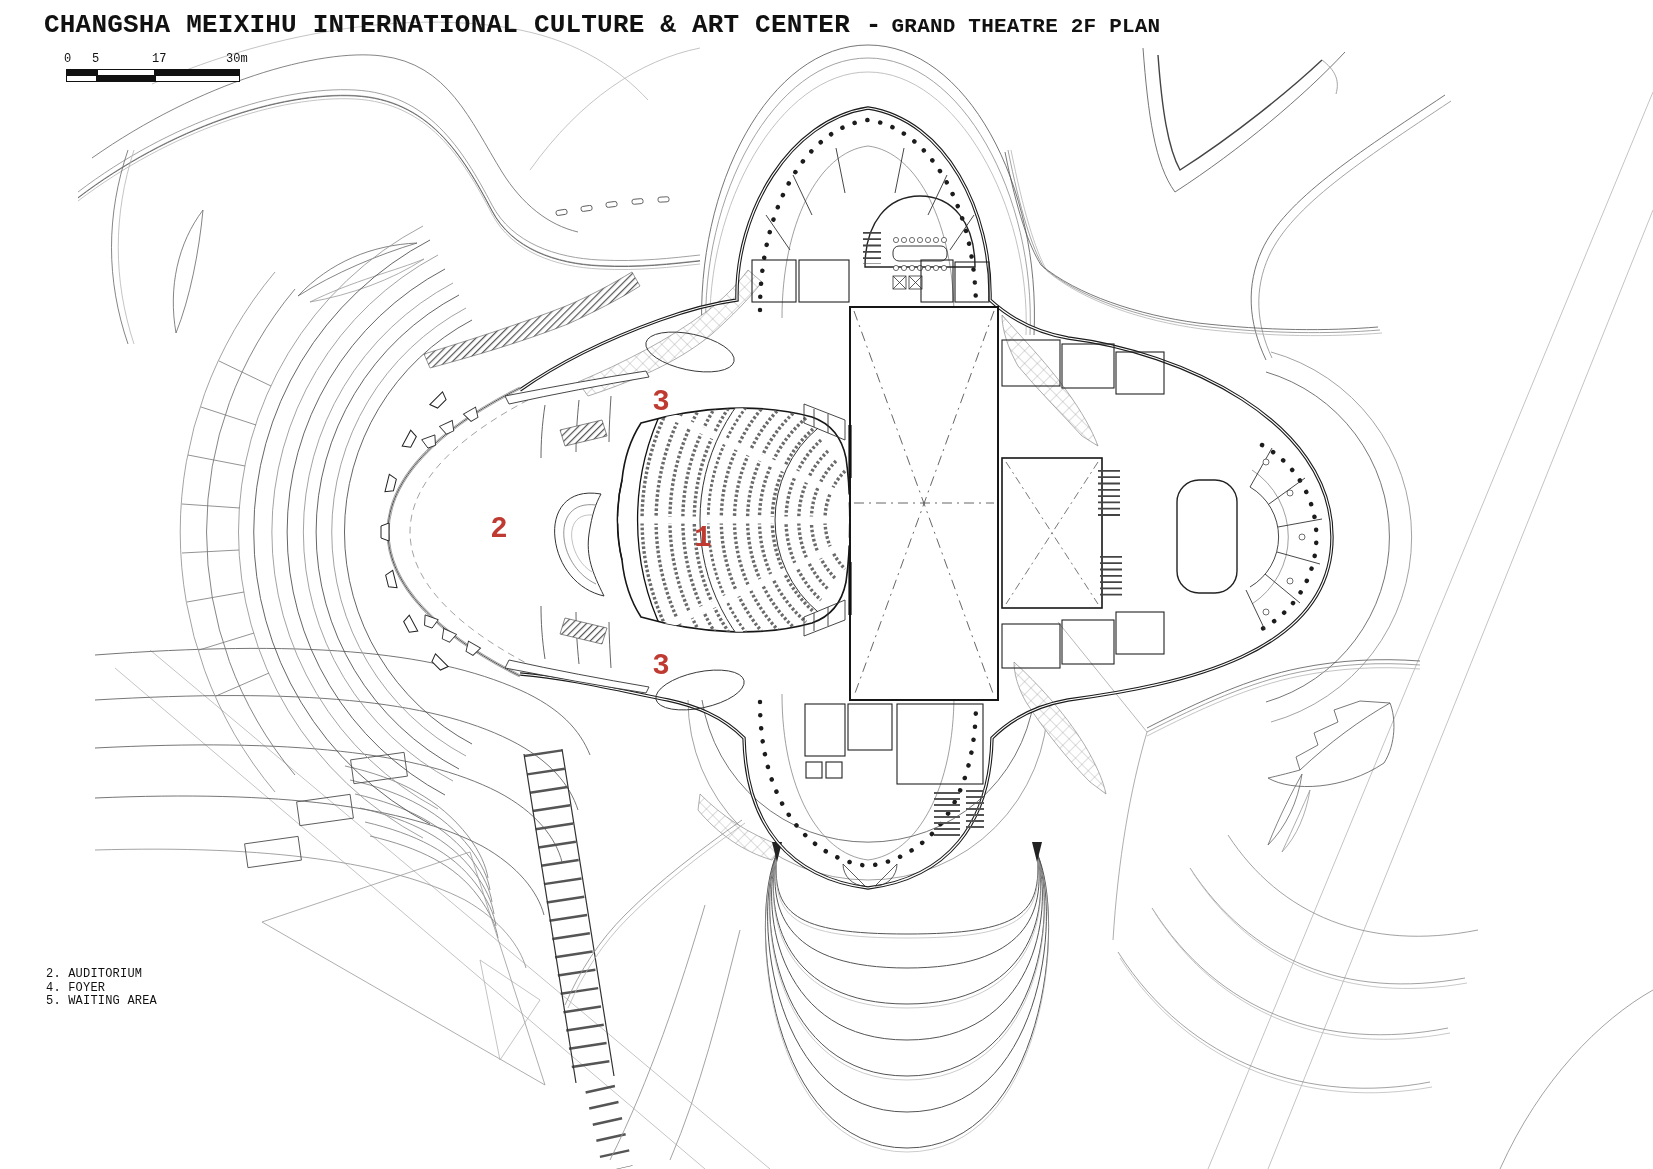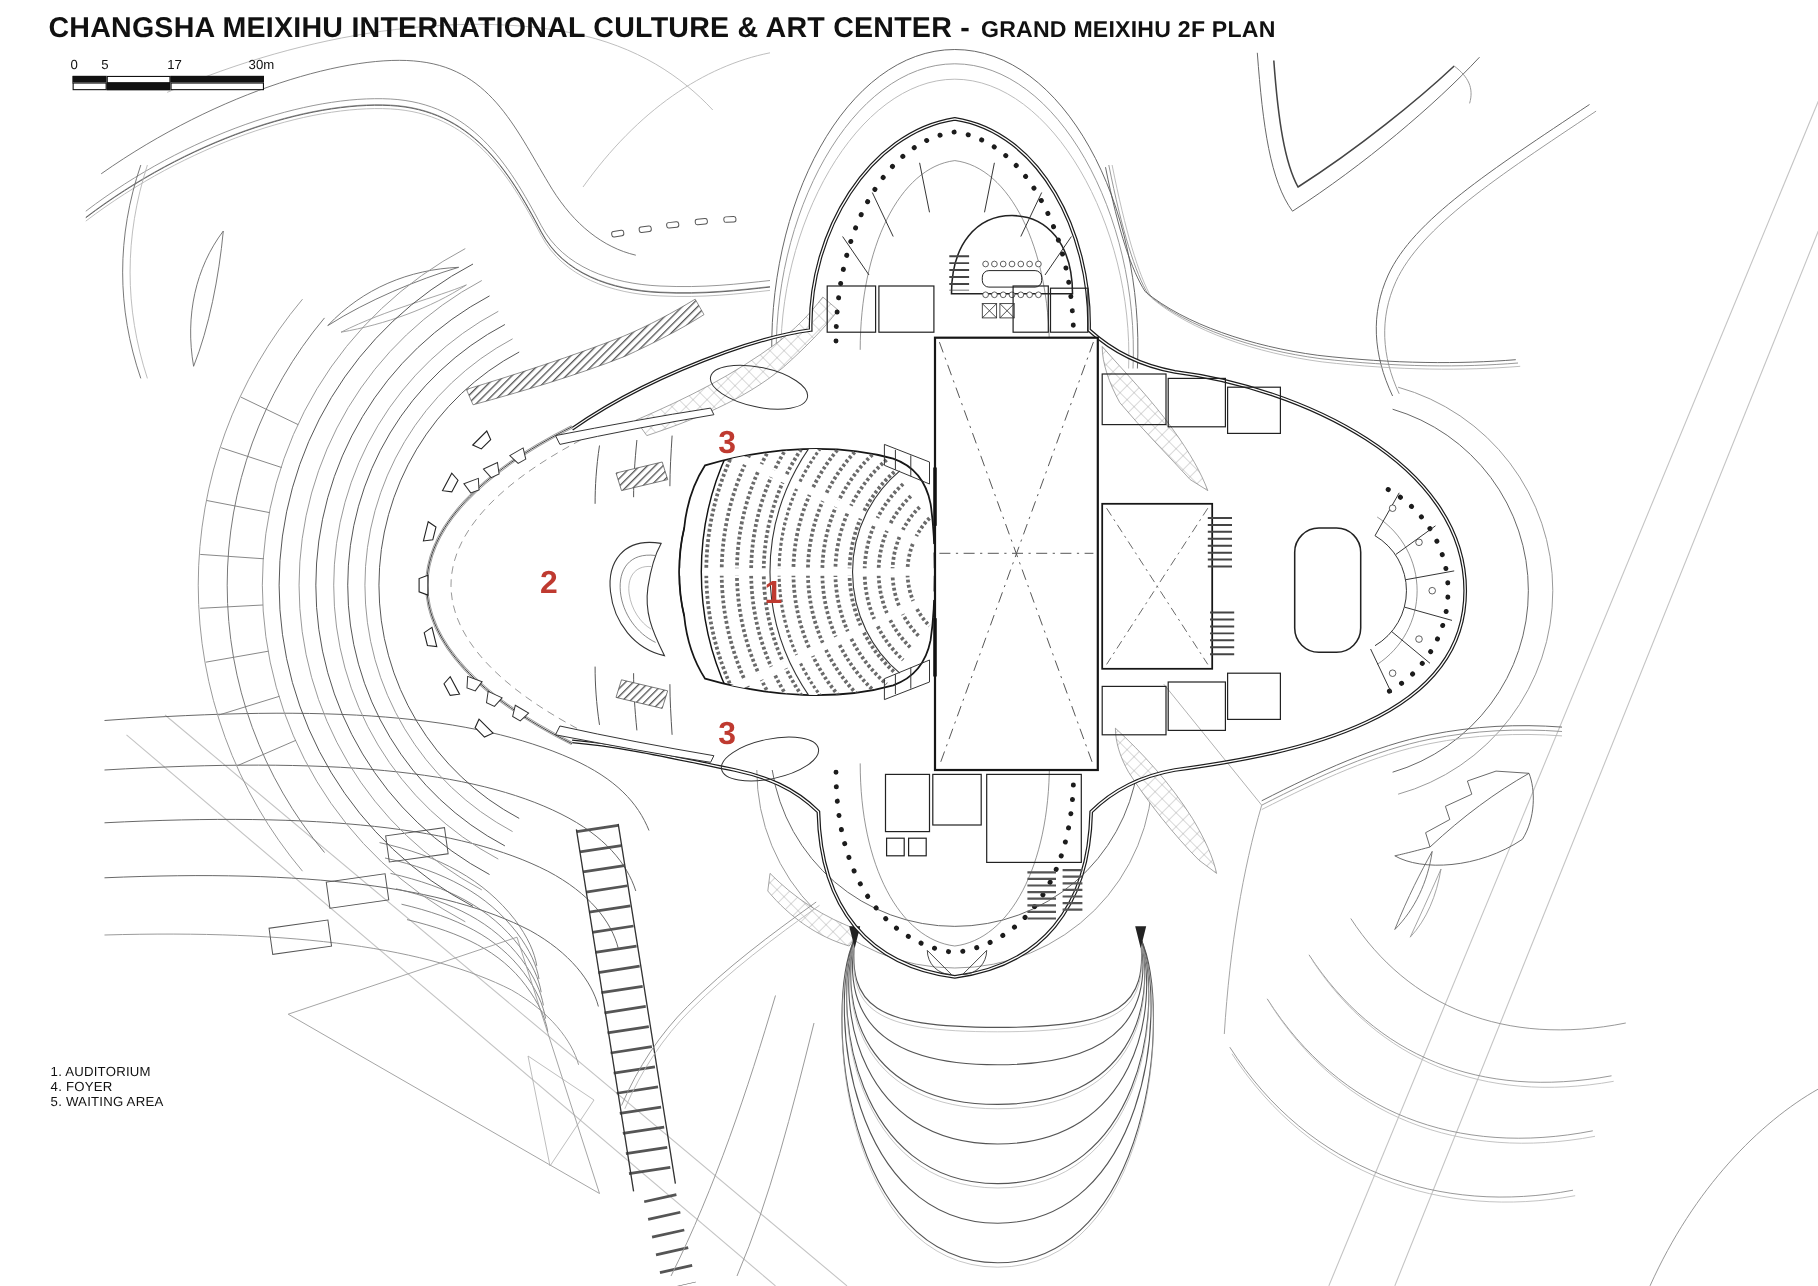--- a/index.html
+++ b/index.html
@@ -1,17 +1,17 @@
 <!DOCTYPE html>
 <html><head>
 <meta charset="utf-8">
 <style>
   html,body{margin:0;padding:0;background:#ffffff;}
   .page{position:relative;width:1653px;height:1169px;background:#fff;overflow:hidden;
-        font-family:Liberation Sans, sans-serif;color:#111;}
+        font-family:Liberation Mono, monospace;color:#111;}
   .titlebar{position:absolute;left:44px;top:10px;display:flex;align-items:baseline;gap:10px;white-space:nowrap;}
   .title-main{font-size:26px;font-weight:700;letter-spacing:.2px;}
   .title-sub{font-size:21px;font-weight:700;letter-spacing:.2px;}
   .scalebar{position:absolute;left:64px;top:52px;width:200px;height:36px;}
   .scalebar .lab{position:absolute;top:0;font-size:12px;font-weight:400;}
   .sb-rows{position:absolute;left:2px;top:17px;width:174px;height:14px;}
   .sb-row{position:absolute;left:0;width:174px;height:7px;display:flex;}
   .sb-seg{height:7px;box-sizing:border-box;border:1px solid #111;}
   .sb-black{background:#111;}
   .sb-white{background:#fff;}
@@ -425,21 +425,21 @@
         <path d="M 843,864 A 22 22 0 0 0 865,886"></path>
           <line x1="843" y1="864" x2="865" y2="886"></line>
         <path d="M 897,864 A 22 22 0 0 1 875,886"></path>
           <line x1="897" y1="864" x2="875" y2="886"></line>
       </g>
     </g>
   </svg>
 
   <div class="titlebar">
     <span class="title-main">CHANGSHA MEIXIHU INTERNATIONAL CULTURE &amp; ART CENTER -</span>
-    <span class="title-sub">GRAND MEIXIHU 2F PLAN</span>
+    <span class="title-sub">GRAND THEATRE 2F PLAN</span>
   </div>
 
   <div class="scalebar">
     <span class="lab" style="left:0px">0</span>
     <span class="lab" style="left:28px">5</span>
     <span class="lab" style="left:88px">17</span>
     <span class="lab" style="left:162px">30m</span>
     <div class="sb-rows">
       <div class="sb-row" style="top:0">
         <div class="sb-seg sb-black" style="width:31px"></div>
@@ -448,21 +448,21 @@
       </div>
       <div class="sb-row" style="top:6px">
         <div class="sb-seg sb-white" style="width:31px"></div>
         <div class="sb-seg sb-black" style="width:58px"></div>
         <div class="sb-seg sb-white" style="width:85px"></div>
       </div>
     </div>
   </div>
 
   <div class="legend">
-    <div>1. AUDITORIUM</div>
+    <div>2. AUDITORIUM</div>
     <div>4. FOYER</div>
     <div>5. WAITING AREA</div>
   </div>
 
   <div class="marker" style="left: 681px; top: 524px; color: rgb(191, 58, 48);">1</div>
   <div class="marker" style="left: 477px; top: 515px; color: rgb(191, 58, 48);">2</div>
   <div class="marker" style="left: 639px; top: 388px; color: rgb(191, 58, 48);">3</div>
   <div class="marker" style="left: 639px; top: 652px; color: rgb(191, 58, 48);">3</div>
 
 </div>

